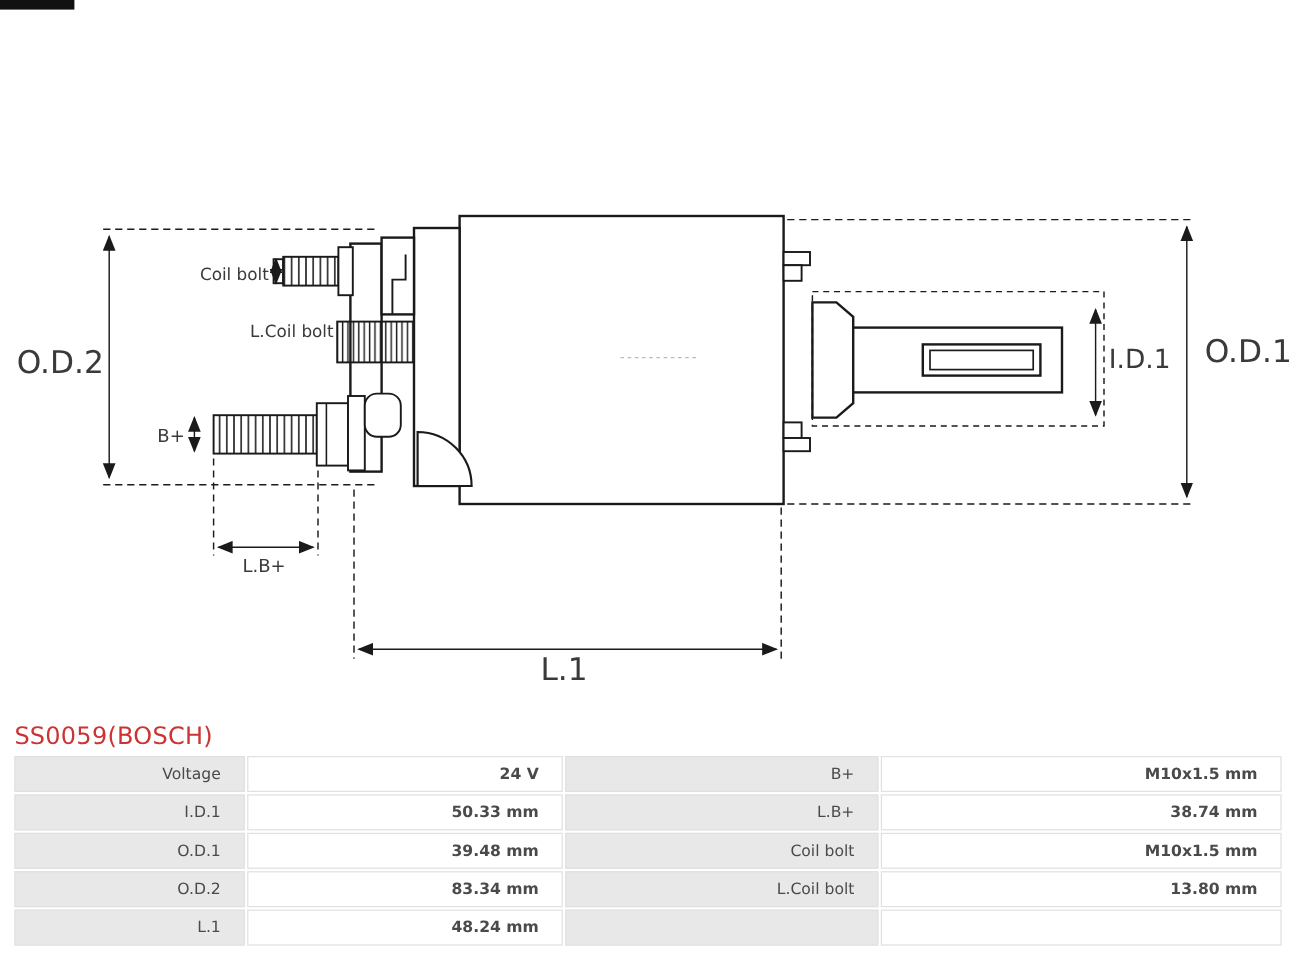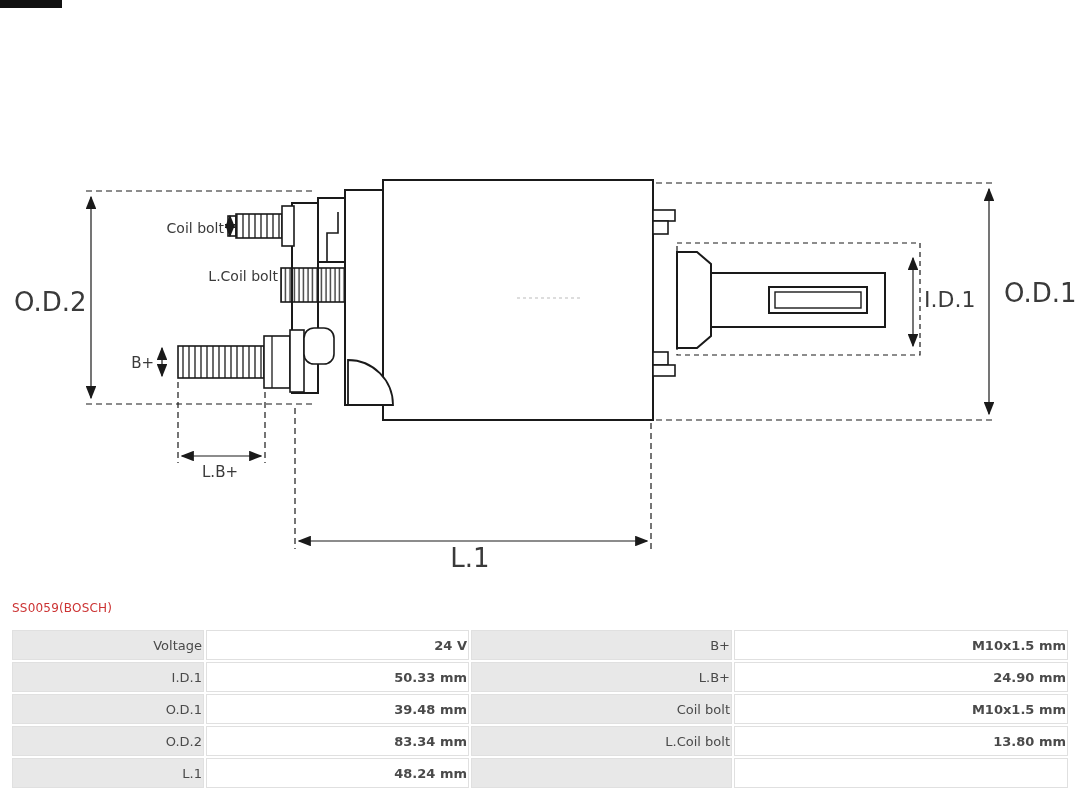--- a/index.html
+++ b/index.html
@@ -4,30 +4,30 @@
 <style>
   html,body{margin:0;padding:0;}
   body{
     width:1080px;height:799px;position:relative;background:#ffffff;
     font-family:"DejaVu Sans","Liberation Sans",sans-serif;
     overflow:hidden;
   }
   .logo-strip{position:absolute;left:0;top:0;width:62px;height:8px;background:#111;}
   .drawing-wrap{position:absolute;left:0;top:0;width:1080px;height:595px;}
   .part-title{
-    position:absolute;left:12px;top:601px;font-size:12px;color:#cc3333;
+    position:absolute;left:12px;top:601px;font-size:20px;color:#cc3333;
     letter-spacing:0.2px;cursor:pointer;
   }
   table.spec{
     position:absolute;left:10px;top:628px;width:1058px;
     border-collapse:separate;border-spacing:2px;table-layout:fixed;
     font-size:13px;color:#4a4a4a;
   }
   table.spec td{
-    height:28px;padding:0 1px;text-align:right;vertical-align:middle;
+    height:28px;padding:0 19px;text-align:right;vertical-align:middle;
     white-space:nowrap;overflow:hidden;
   }
   td.lbl{background:#e8e8e8;border:1px solid #e0e0e0;}
   td.val{background:#ffffff;border:1px solid #e0e0e0;font-weight:bold;}
   col.c1{width:192px;}col.c2{width:263px;}col.c3{width:261px;}col.c4{width:334px;}
   svg text{fill:#3a3a3a;}
   .dim-label-big{font-size:26px;}
   .dim-label-mid{font-size:22px;}
   .dim-label-sm{font-size:15px;}
   .dim-label-xs{font-size:14px;}
@@ -150,21 +150,21 @@
     <tr>
       <td class="lbl">Voltage</td>
       <td class="val">24 V</td>
       <td class="lbl">B+</td>
       <td class="val">M10x1.5 mm</td>
     </tr>
     <tr>
       <td class="lbl">I.D.1</td>
       <td class="val">50.33 mm</td>
       <td class="lbl">L.B+</td>
-      <td class="val">24.90 mm</td>
+      <td class="val">38.74 mm</td>
     </tr>
     <tr>
       <td class="lbl">O.D.1</td>
       <td class="val">39.48 mm</td>
       <td class="lbl">Coil bolt</td>
       <td class="val">M10x1.5 mm</td>
     </tr>
     <tr>
       <td class="lbl">O.D.2</td>
       <td class="val">83.34 mm</td>

